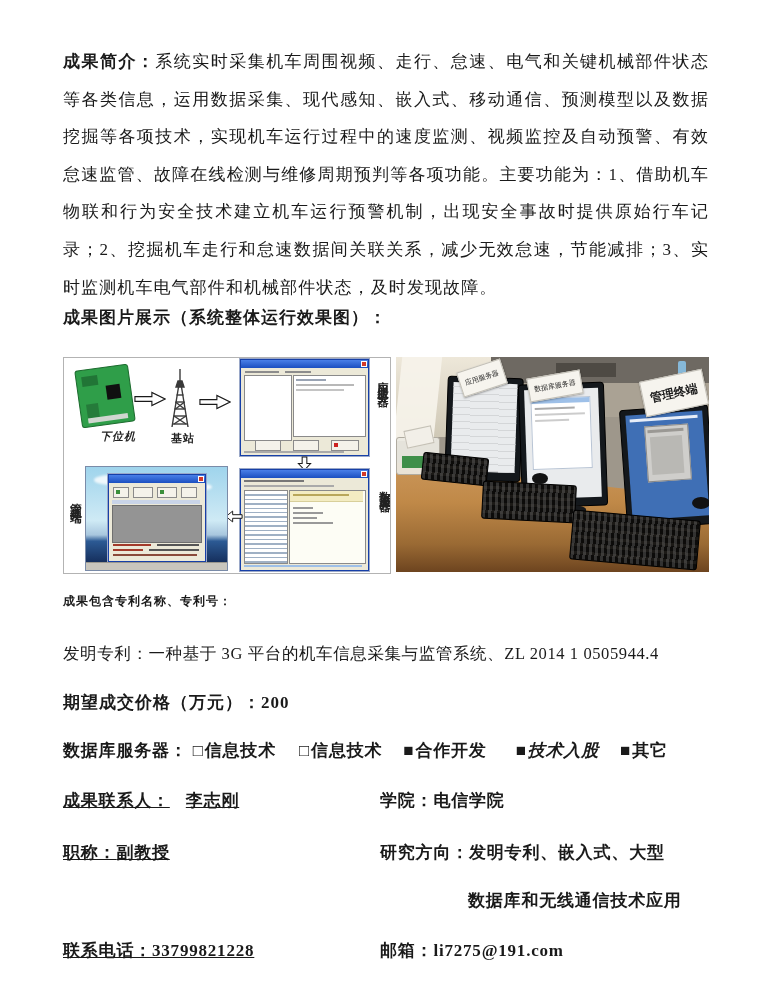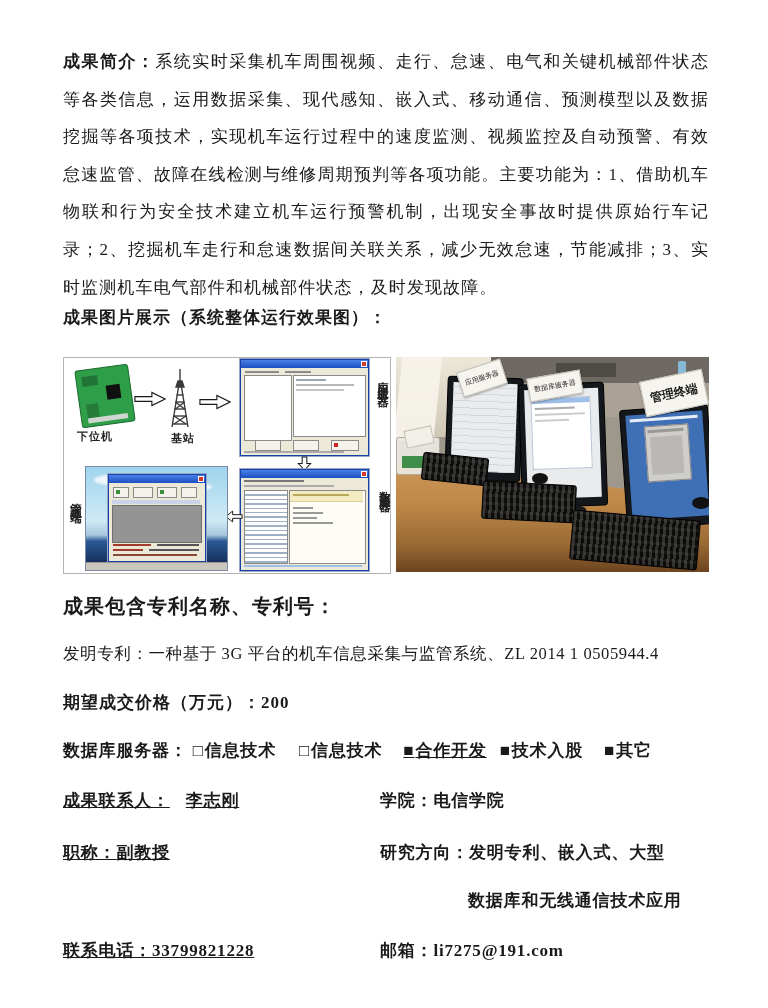--- a/index.html
+++ b/index.html
@@ -8,21 +8,21 @@
     font-family:"Liberation Serif","DejaVu Serif",serif;color:#1a1a1a;
     overflow:hidden;
   }
   .abs{position:absolute;}
 
   
   .intro{left:63px;top:26px;width:646px;font-size:17px;line-height:37.6px;
     text-align:justify;letter-spacing:1.1px;}
   .intro .lead{font-weight:bold;}
   .h-gallery{left:63px;top:306px;font-size:17px;font-weight:bold;letter-spacing:1px;}
-  .h-patent{left:63px;top:593px;font-size:20px;font-weight:bold;letter-spacing:1px;}
+  .h-patent{left:63px;top:593px;font-size:12px;font-weight:bold;letter-spacing:1px;}
   .patent-line{left:63px;top:643px;font-size:16.5px;letter-spacing:0.6px;}
   .price-line{left:63px;top:691px;font-size:17px;font-weight:bold;letter-spacing:1px;}
   .deal-line{left:63px;top:739px;font-size:17px;font-weight:bold;letter-spacing:0.8px;white-space:nowrap;}
   .deal-line .opt{margin-right:14px;}
   .deal-line .opt .bx{margin-right:1px;}
   .row-contact{font-size:17px;font-weight:bold;letter-spacing:0.8px;}
   .c1{left:63px;text-decoration:underline;} .c2{left:380px;}
   .rowy1{top:789px;} .rowy2{top:841px;} .rowy3{top:889px;left:468px;} .rowy4{top:939px;}
 
   
@@ -91,21 +91,21 @@
 <div class="abs h-gallery">成果图片展示（系统整体运行效果图）：</div>
 
 <div class="abs diagram">
 
   <div class="abs pcb">
     <div class="patch"></div>
     <div class="patch2"></div>
     <div class="chip"></div>
     <div class="conn"></div>
   </div>
-  <div class="abs dia-label" style="left:13px;top:71px;">下位机</div>
+  <div class="abs dia-label" style="left:36px;top:71px;font-style:italic;">下位机</div>
 
   <svg class="abs" style="left:70px;top:33px;" width="32" height="16" viewBox="0 0 34 16">
     <path d="M1 5.5 H19 V1 L33 8 L19 15 V10.5 H1 Z" fill="#fff" stroke="#1a1a1a" stroke-width="1.2"></path>
   </svg>
 
   <svg class="abs" style="left:103px;top:11px;" width="26" height="60" viewBox="0 0 26 60">
     <g stroke="#3a3a3a" fill="none" stroke-width="1.4">
       <line x1="13" y1="0" x2="13" y2="12"></line>
       <path d="M11 12 L15 12 L17 18 L9 18 Z" fill="#3a3a3a"></path>
       <path d="M11.5 18 L5 58 M14.5 18 L21 58"></path>
@@ -249,22 +249,22 @@
 
 <div class="abs h-patent">成果包含专利名称、专利号：</div>
 <div class="abs patent-line">发明专利：一种基于 3G 平台的机车信息采集与监管系统、ZL 2014 1 0505944.4</div>
 
 <div class="abs price-line"><span>期望成交价格（万元）：</span><span>200</span></div>
 
 <div class="abs deal-line">
   <span>数据库服务器：</span>
   <span class="opt" style="margin-right:18px;"><span class="bx">□</span><span>信息技术</span></span>
   <span class="opt" style="margin-right:16px;"><span class="bx">□</span><span>信息技术</span></span>
-  <span class="opt" style="margin-right:8px;text-decoration:underline;"><span class="bx">■</span><span>合作开发</span></span>
-  <span class="opt" style="margin-right:16px;"><span class="bx">■</span><span>技术入股</span></span>
+  <span class="opt" style="margin-right:24px;"><span class="bx">■</span><span>合作开发</span></span>
+  <span class="opt" style="margin-right:16px;font-style:italic;"><span class="bx">■</span><span>技术入股</span></span>
   <span class="opt" style="margin-right:0;"><span class="bx">■</span><span>其它</span></span>
 </div>
 
 <div class="abs row-contact c1 rowy1"><span>成果联系人：</span><span style="margin-left:16px;">李志刚</span></div>
 <div class="abs row-contact c2 rowy1"><span>学院：</span><span>电信学院</span></div>
 
 <div class="abs row-contact c1 rowy2"><span>职称：</span><span>副教授</span></div>
 <div class="abs row-contact c2 rowy2"><span>研究方向：</span><span>发明专利、嵌入式、大型</span></div>
 
 <div class="abs row-contact rowy3">数据库和无线通信技术应用</div>

